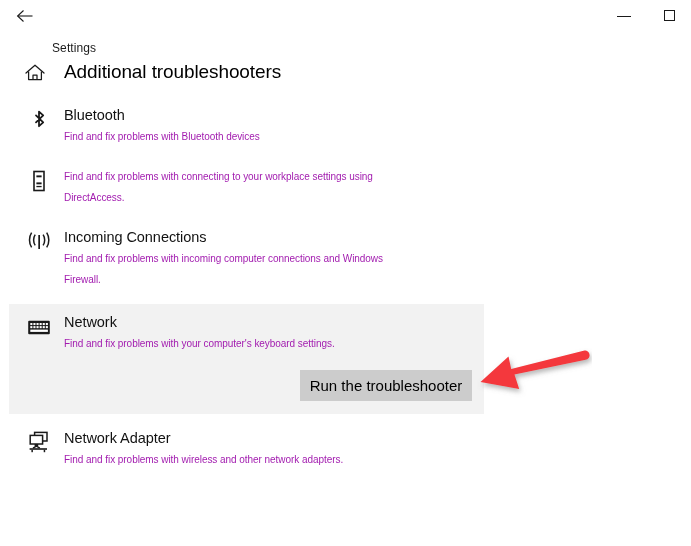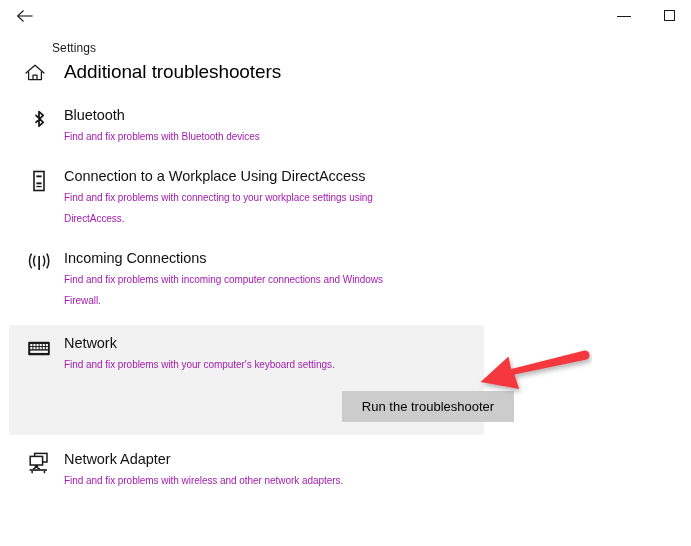--- a/index.html
+++ b/index.html
@@ -165,26 +165,25 @@
   .run-btn {
     position: absolute;
     left: 236px;
     top: 0;
     width: 172px;
     height: 31px;
     background: #cccccc;
     border: none;
     color: #000000;
     font-family: "Liberation Sans", sans-serif;
-    font-size: 13px;
+    font-size: 15px;
     line-height: 31px;
     text-align: center;
     cursor: pointer;
     padding: 0;
-    margin-left: 42px;
   }
 
   
   .annot-arrow {
     position: absolute;
     left: 474px;
     top: 344px;
     width: 118px;
     height: 62px;
     pointer-events: none;
@@ -247,21 +246,20 @@
   <div class="item">
     <div class="item-icon">
       <svg width="28" height="28" viewBox="0 0 28 28">
         <rect x="9" y="4.5" width="10" height="19" fill="none" stroke="#1a1a1a" stroke-width="1.6"></rect>
         <rect x="11.4" y="8.4" width="5.2" height="1.9" fill="#1a1a1a"></rect>
         <rect x="11.4" y="15.4" width="5.2" height="1.9" fill="#1a1a1a"></rect>
         <rect x="11.4" y="18.9" width="5.2" height="1.3" fill="#1a1a1a"></rect>
       </svg>
     </div>
     <div class="item-text">
-      <div class="item-title">Connection to a Workplace Using DirectAccess</div>
       <div class="item-desc">Find and fix problems with connecting to your workplace settings using DirectAccess.</div>
     </div>
   </div>
 
   <div class="item">
     <div class="item-icon">
       <svg width="28" height="28" viewBox="0 0 28 28">
         <rect x="13.3" y="7" width="1.7" height="14" fill="#1a1a1a"></rect>
         <path d="M10.2 6.6 A6 8 0 0 0 10.2 17.4" fill="none" stroke="#1a1a1a" stroke-width="1.5"></path>
         <path d="M18.1 6.6 A6 8 0 0 1 18.1 17.4" fill="none" stroke="#1a1a1a" stroke-width="1.5"></path>

